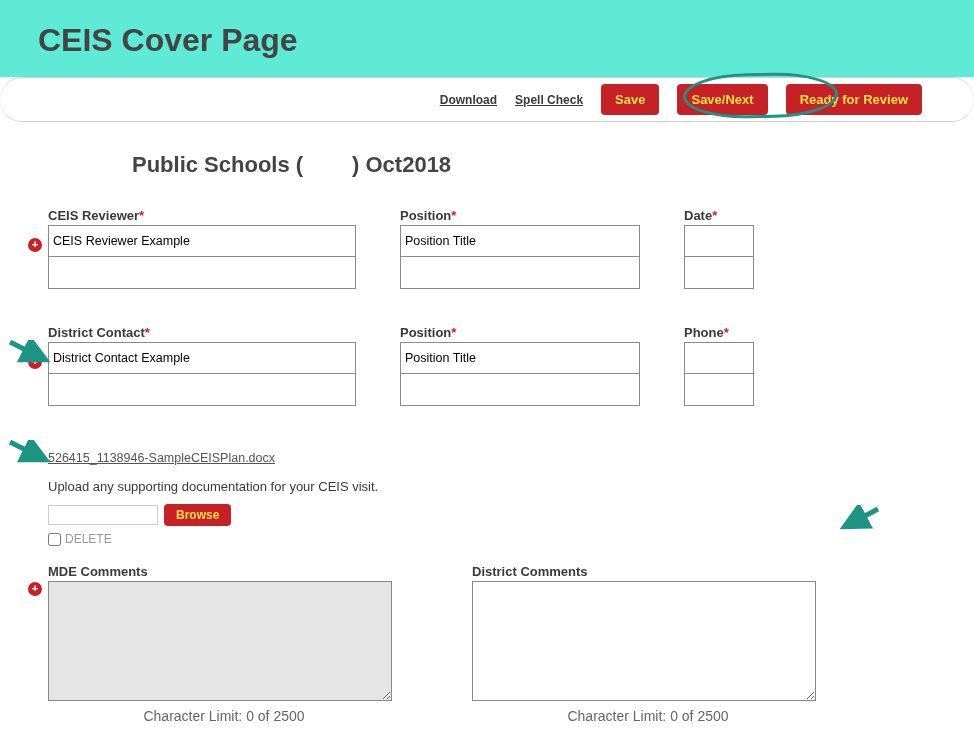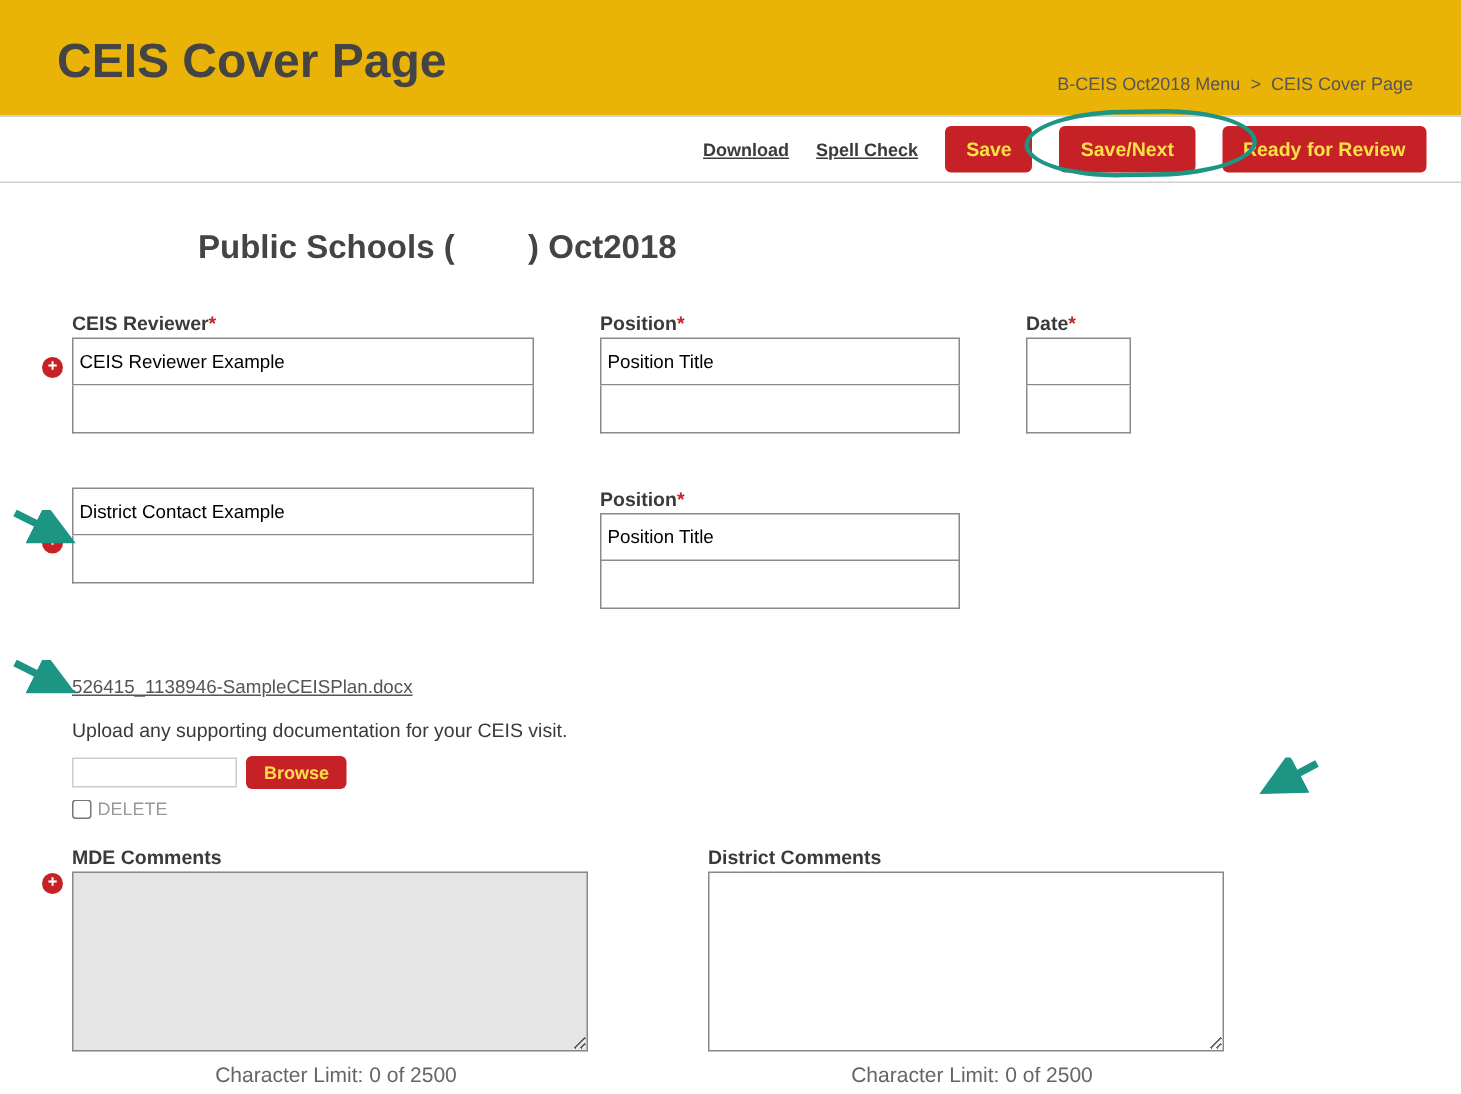--- a/index.html
+++ b/index.html
@@ -7,46 +7,47 @@
     font-family: Arial, Helvetica, sans-serif;
     background: #fff;
     width: 974px;
     height: 729px;
     font-size: 13px;
     color: #3a3a3a;
     position: relative;
     overflow: hidden;
   }
   .header-band {
-    background: #eab308;
+    background: #5eead4;
     padding: 22px 28px 18px 38px;
     position: relative;
   }
   .page-title {
     font-size: 32px;
     font-weight: 700;
     color: #444;
   }
   .breadcrumb {
     position: absolute;
     right: 32px;
     bottom: 14px;
     font-size: 12px;
     color: #555;
   }
   .breadcrumb a { color: #555; }
   .toolbar-row {
     border-top: 1px solid #d0d0d0;
     border-bottom: 1px solid #d0d0d0;
-    padding: 6px 23px 6px 0;
+    padding: 6px 52px 6px 0;
     display: flex;
     justify-content: flex-end;
     align-items: center;
     gap: 18px;
     position: relative;
+    border-radius: 22px;
   }
   .toolbar-link {
     font-size: 12px;
     font-weight: 600;
     color: #3a3a3a;
     text-decoration: underline;
     cursor: pointer;
   }
   .btn-red {
     background: #c52127;
@@ -180,25 +181,20 @@
     position: absolute;
     pointer-events: none;
     z-index: 30;
   }
 </style>
 </head>
 <body>
 
 <div class="header-band">
   <h1 class="page-title">CEIS Cover Page</h1>
-  <div class="breadcrumb">
-    <a>B-CEIS Oct2018 Menu</a>
-    &nbsp;<span>&gt;</span>&nbsp;
-    <span>CEIS Cover Page</span>
-  </div>
 </div>
 
 <div class="toolbar-row">
   <span class="toolbar-link">Download</span>
   <span class="toolbar-link">Spell Check</span>
   <button class="btn-red">Save</button>
   <button class="btn-red">Save/Next</button>
   <button class="btn-red">Ready for Review</button>
   <div class="hand-circle"></div>
 </div>
@@ -225,26 +221,32 @@
     <div class="col-narrow form-block">
       <span class="label"><span>Date</span><span class="req">*</span></span>
       <input class="text-input" style="">
       <input class="text-input" style="">
     </div>
   </div>
 
   <div class="row">
     <div class="add-icon">+</div>
     <div class="col-wide form-block">
+      <span class="label"><span>District Contact</span><span class="req">*</span></span>
       <input class="text-input" value="District Contact Example" style="">
       <input class="text-input" style="">
     </div>
     <div class="col-mid form-block">
       <span class="label"><span>Position</span><span class="req">*</span></span>
       <input class="text-input" value="Position Title" style="">
+      <input class="text-input" style="">
+    </div>
+    <div class="col-narrow form-block">
+      <span class="label"><span>Phone</span><span class="req">*</span></span>
+      <input class="text-input" style="">
       <input class="text-input" style="">
     </div>
   </div>
 
   <div class="form-block" style="margin-top:26px;">
     <a class="file-link">526415_1138946-SampleCEISPlan.docx</a>
     <div style="height:14px"></div>
     <span>Upload any supporting documentation for your CEIS visit.</span>
     <div class="upload-row">
       <input class="file-path" style="">

